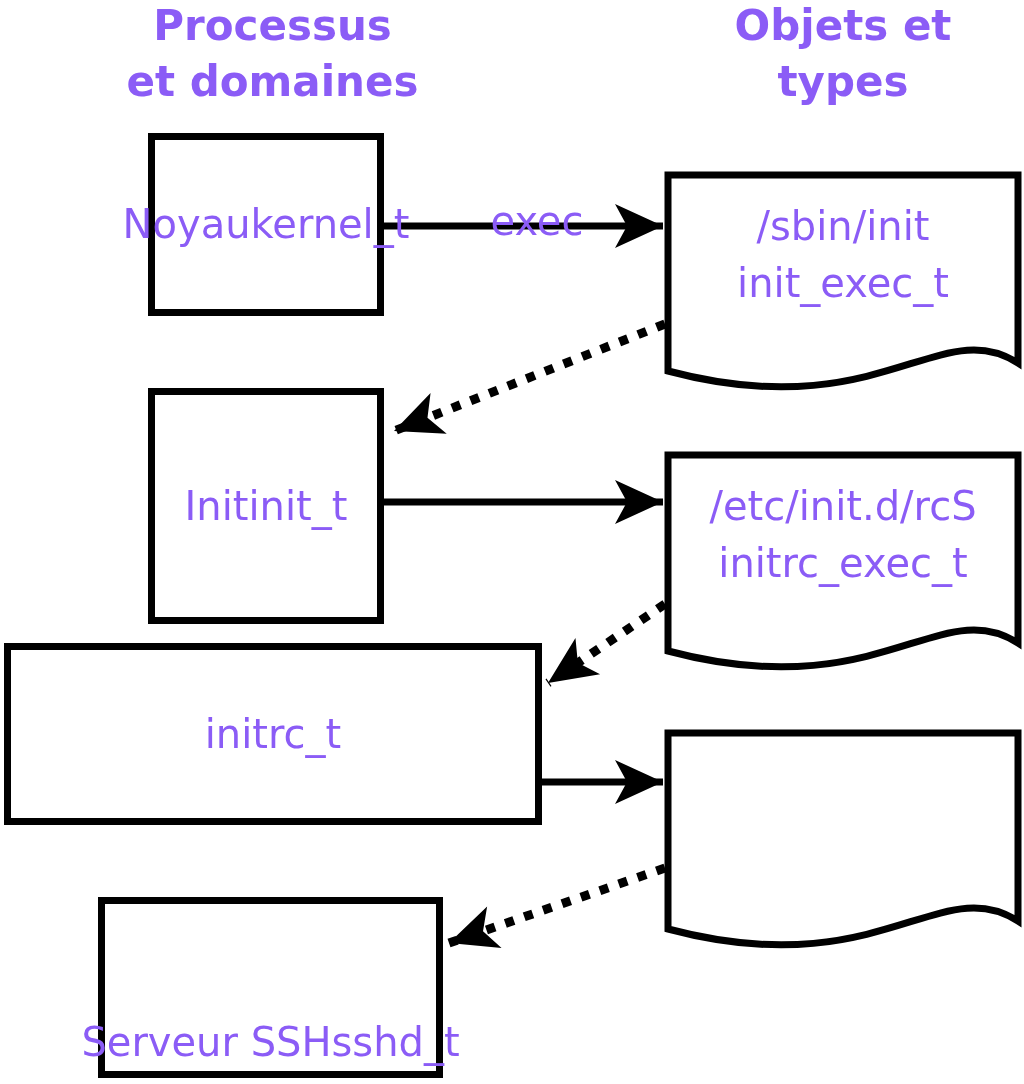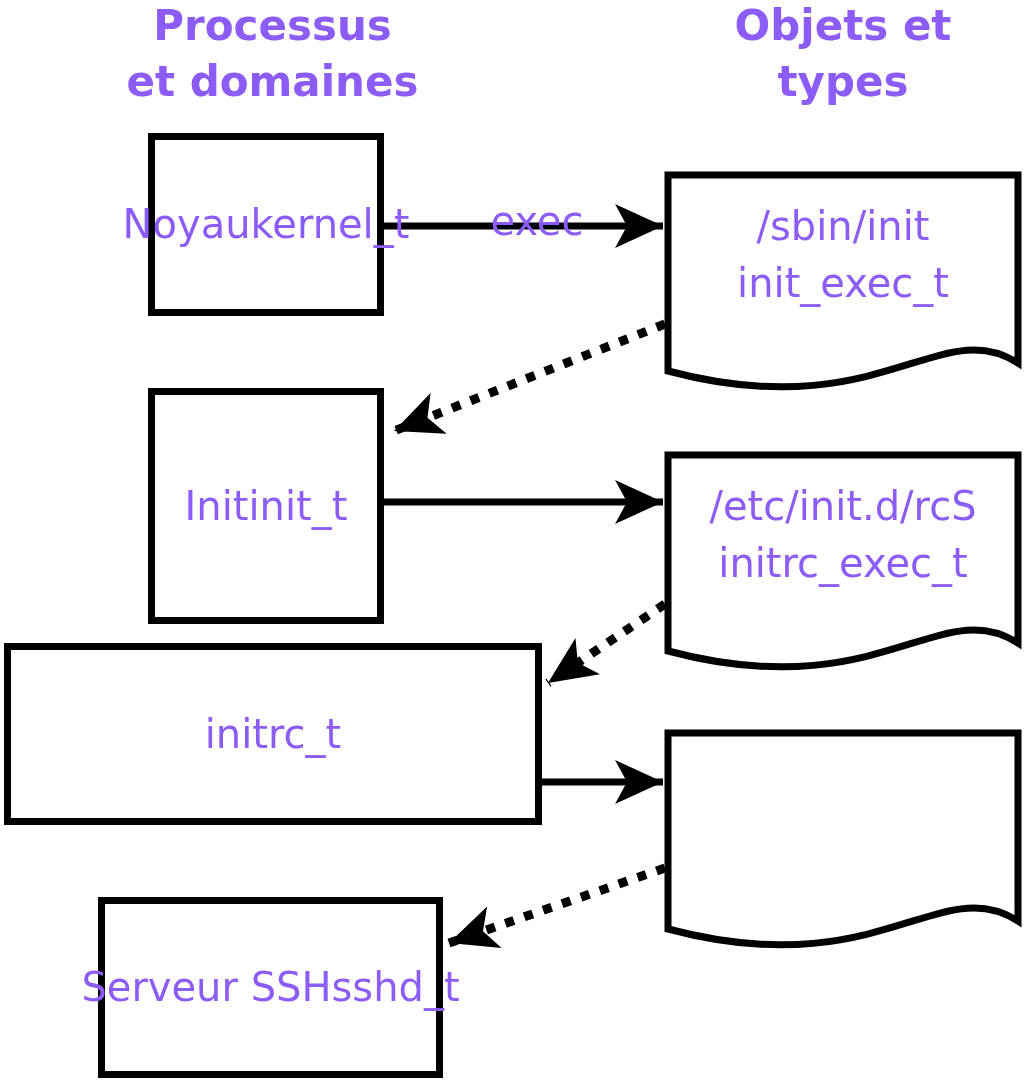--- a/index.html
+++ b/index.html
@@ -120,21 +120,21 @@
     <div>Noyau</div>
     <div>kernel_t</div>
   </div>
   <div class="process-box" style="left:148px; top:388px; width:236px; height:236px;">
     <div>Init</div>
     <div>init_t</div>
   </div>
   <div class="process-box" style="left:4px; top:643px; width:538px; height:182px;">
     <div>initrc_t</div>
   </div>
-  <div class="process-box" style="left:98px; top:897px; width:345px; height:181px;">
+  <div class="process-box" style="left:98px; top:897px; width:345px; height:181px;align-items:flex-end;">
     <div>Serveur SSH</div>
     <div>sshd_t</div>
   </div>
 
   <div class="doc-text" style="left:668px; top:198px;">
     <div>/sbin/init</div>
     <div>init_exec_t</div>
   </div>
   <div class="doc-text" style="left:668px; top:478px;">
     <div>/etc/init.d/rcS</div>

